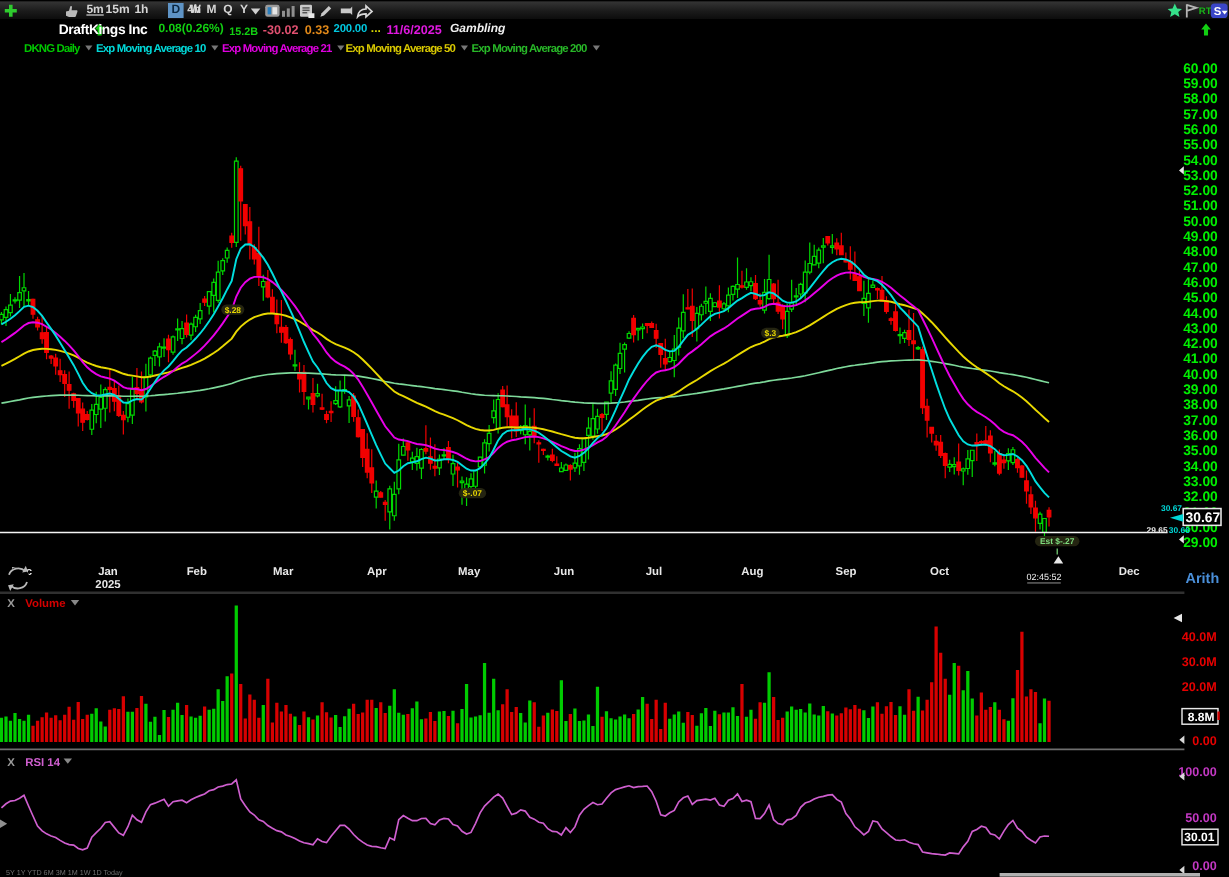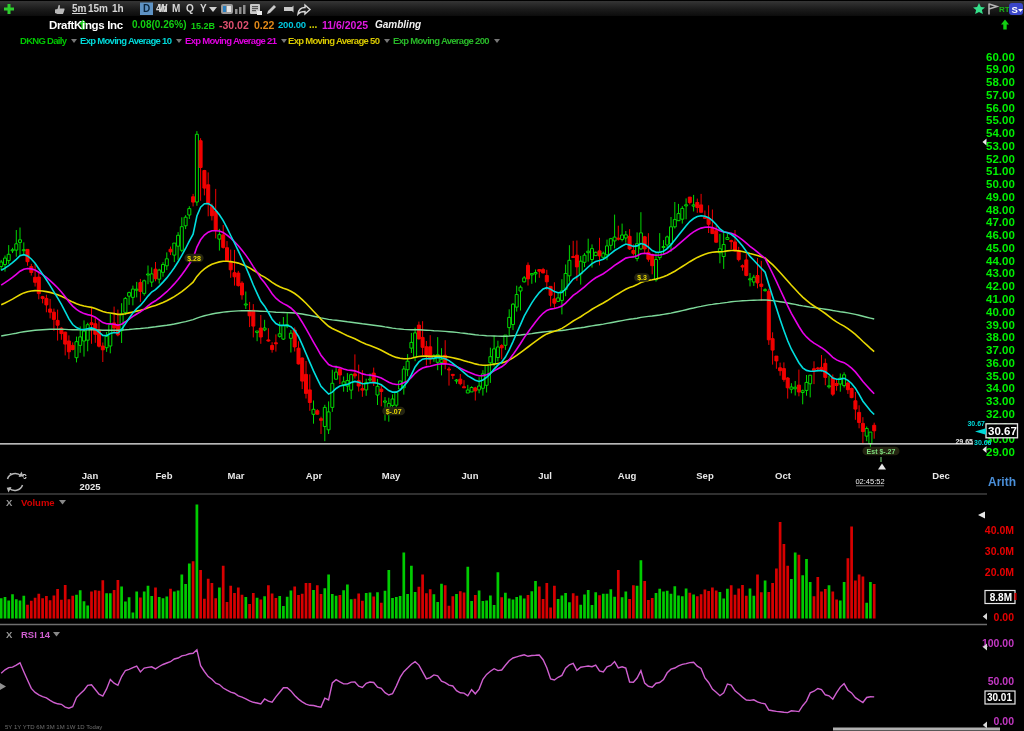--- a/index.html
+++ b/index.html
@@ -178,21 +178,21 @@
 </div>
 <div id="row2">
  <svg width="1024" height="17" style="position:absolute;top:0;left:0">
   <path d="M83 3.5l4 5h-2.3v5h-3.4v-5H79Z" fill="#12cf12"></path>
   <path d="M1005 3.5l4 5h-2.3v5h-3.4v-5H1001Z" fill="#12cf12"></path>
  </svg>
  <span style="left:5px;color:#fff;font-weight:bold;font-size:11.5px;letter-spacing:-0.35px;">DraftKings Inc</span>
  <span style="left:88px;color:#12cf12;font-size:10px;font-weight:bold;">0.08(0.26%)</span>
  <span style="left:147px;color:#12cf12;font-size:9px;font-weight:bold;top:2px;">15.2B</span>
  <span style="left:175px;color:#e05070;font-size:10.5px;font-weight:bold;">-30.02</span>
- <span style="left:210px;color:#e08818;font-size:10.5px;font-weight:bold;">0.22</span>
+ <span style="left:210px;color:#e08818;font-size:10.5px;font-weight:bold;">0.33</span>
  <span style="left:234px;color:#00c8e0;font-size:9.5px;font-weight:bold;letter-spacing:-0.2px;top:1px;">200.00</span>
  <span style="left:265px;color:#d8d800;font-size:10px;font-weight:bold;">...</span>
  <span style="left:278px;color:#e018e0;font-size:10.5px;font-weight:bold;">11/6/2025</span>
  <span style="left:331px;color:#f0f0f0;font-size:10px;font-weight:bold;font-style:italic;">Gambling</span>
  <span style="left:1010px;color:#12cf12;font-size:10px;font-weight:bold;">0.08</span>
 </div>
 <div id="row3">
  <span style="left:4px;color:#00c800;">DKNG Daily<i class="caret"></i></span>
  <span style="left:64px;color:#00d8d8;">Exp Moving Average 10<i class="caret"></i></span>
  <span style="left:169px;color:#e000e0;">Exp Moving Average 21<i class="caret"></i></span>

